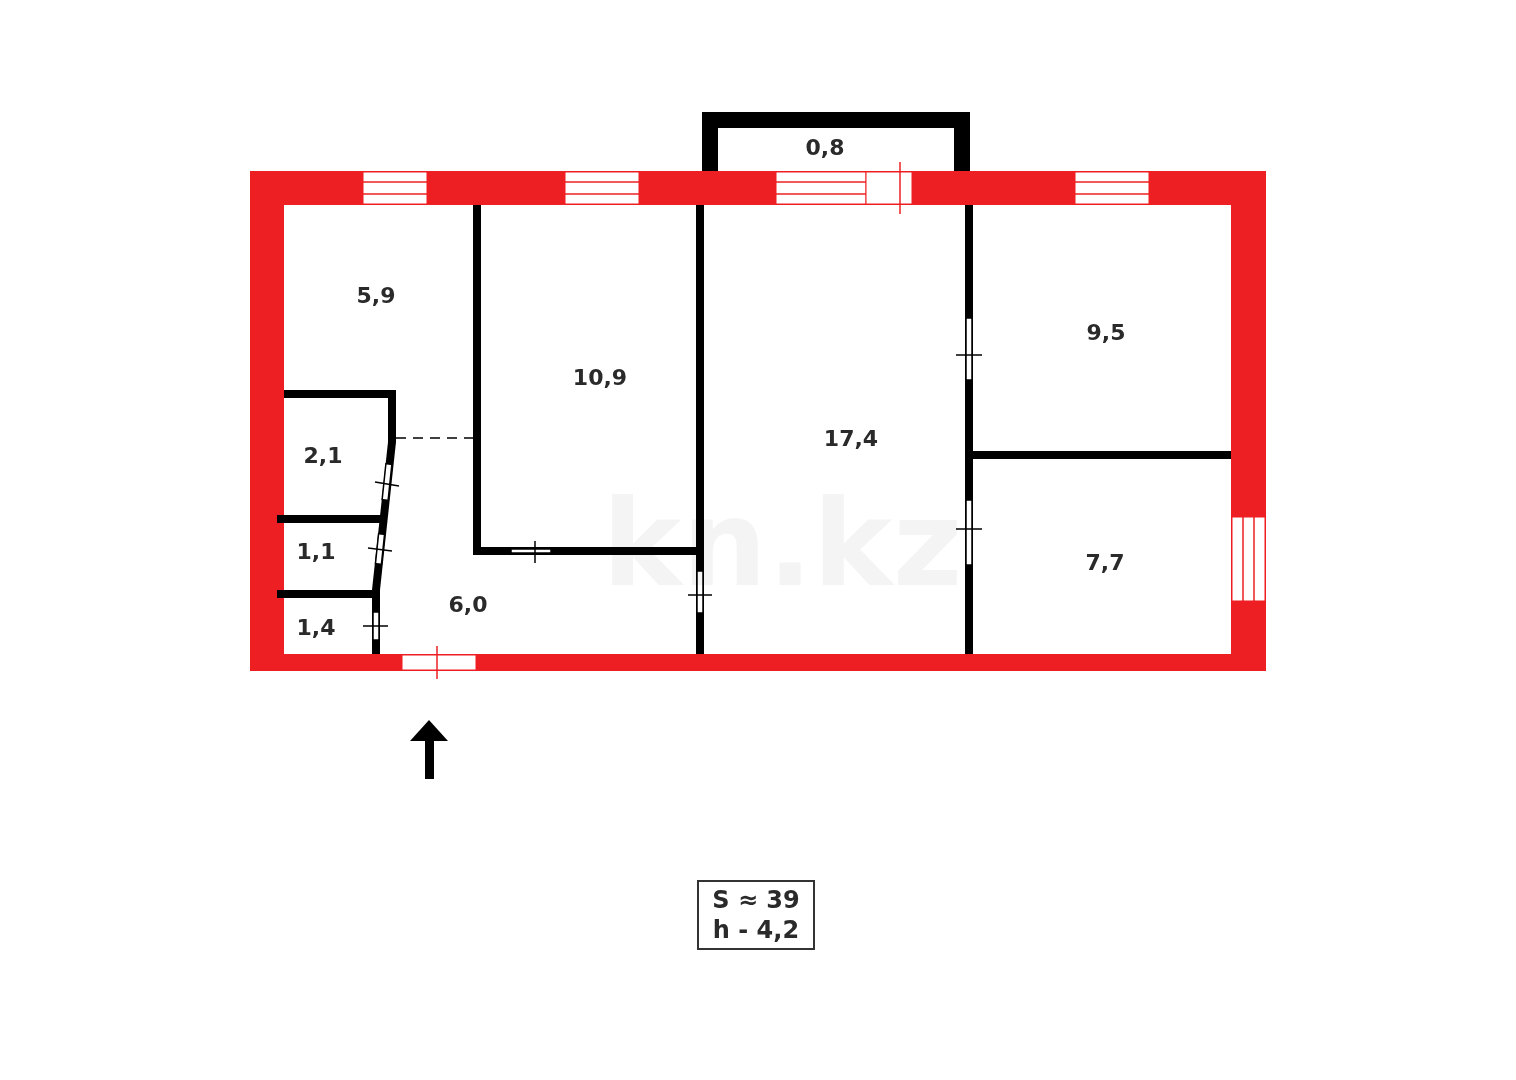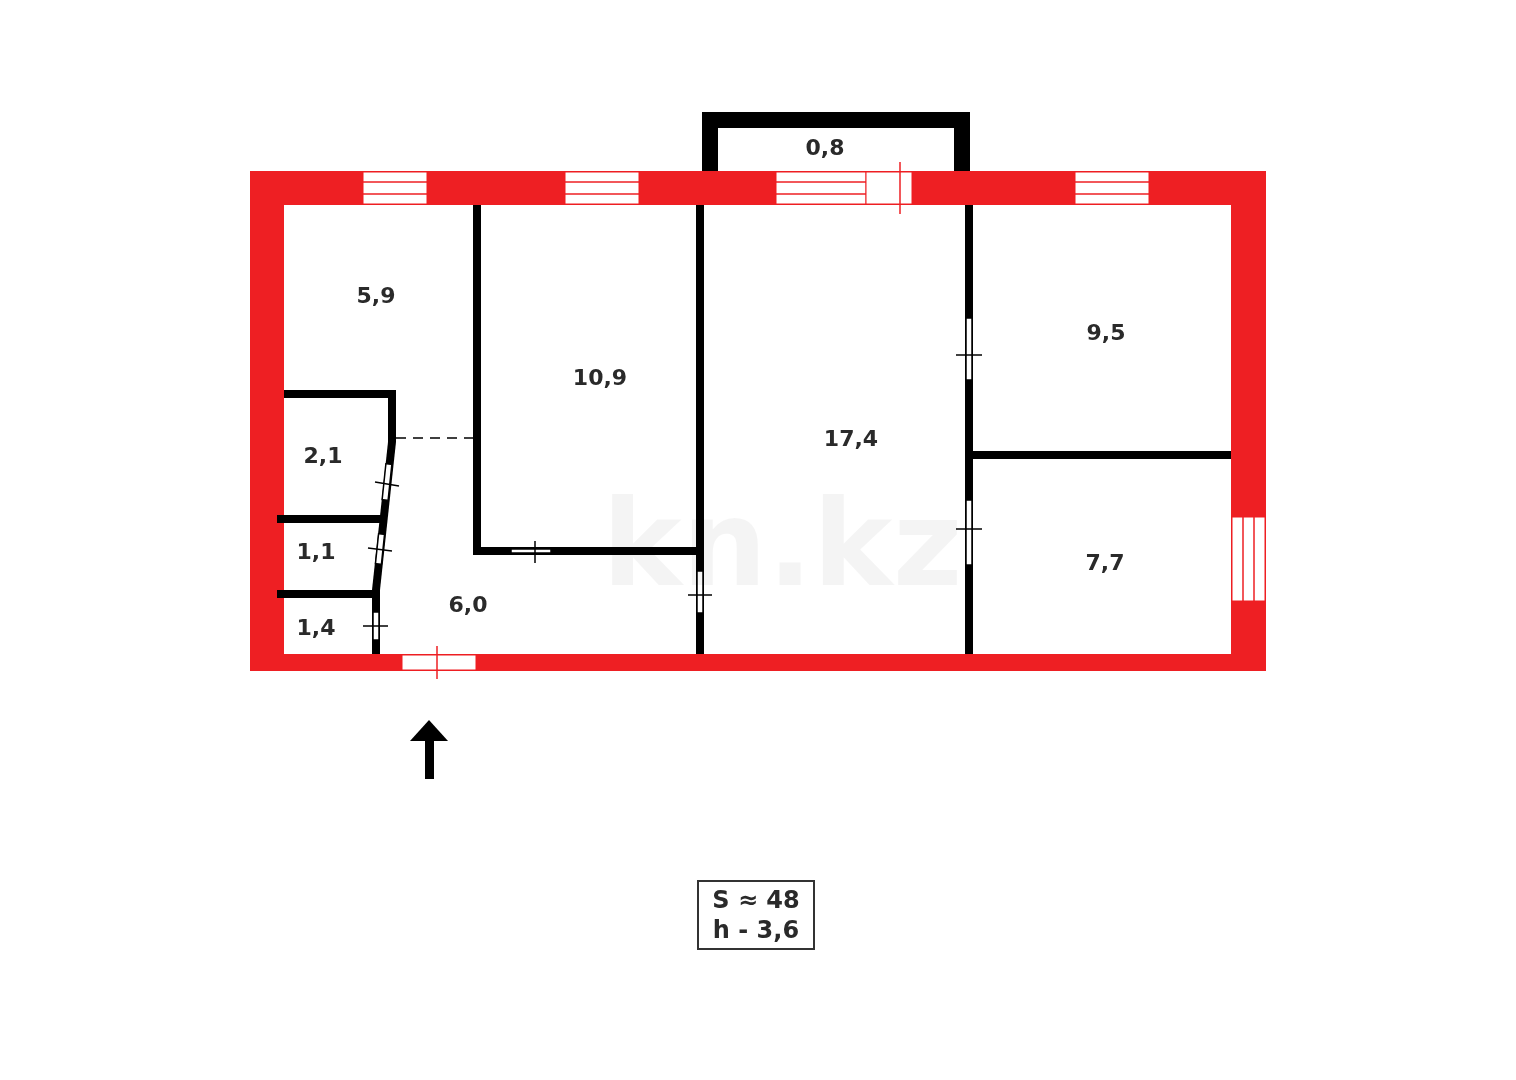--- a/index.html
+++ b/index.html
@@ -116,15 +116,15 @@
       <text x="468" y="606" class="room-label">6,0</text>
     </g>
 
   <g>
     <polygon points="429,720 410,741 448,741" fill="#000"></polygon>
     <rect x="425" y="738" width="9" height="41" fill="#000"></rect>
   </g>
 </svg>
 
 <div class="summary-box">
-  <div class="summary-line">S ≈ 48</div>
-  <div class="summary-line">h - 3,6</div>
+  <div class="summary-line">S ≈ 39</div>
+  <div class="summary-line">h - 4,2</div>
 </div>
 
 </body></html>

